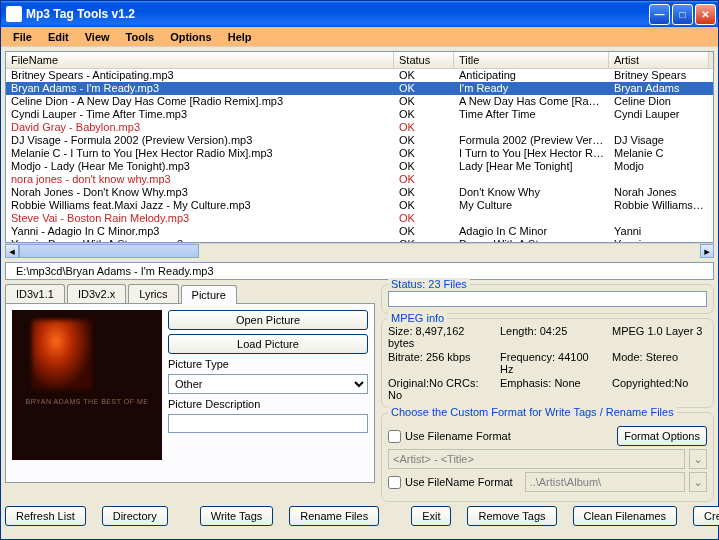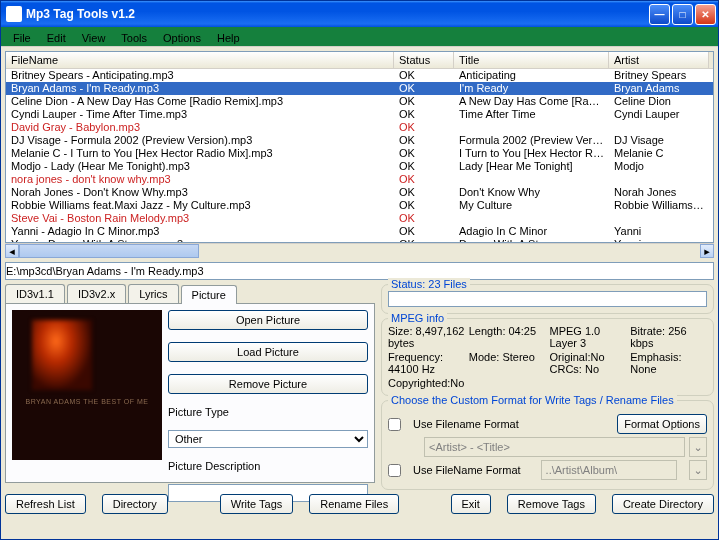--- a/index.html
+++ b/index.html
@@ -5,58 +5,58 @@
 * { margin: 0; padding: 0; box-sizing: border-box; font-family: Tahoma, sans-serif; font-size: 11px; }
 body { background: #5a8fd8; padding: 0; width: 719px; height: 540px; overflow: hidden; }
 .window { width: 719px; height: 540px; background: #ece9d8; border: 1px solid #003399; }
 .titlebar { height: 26px; background: linear-gradient(to bottom, #3d95ff 0%, #0054e3 8%, #0054e3 40%, #1a6ef3 88%, #0050de 100%); display: flex; align-items: center; padding: 0 2px 0 5px; color: white; }
 .titlebar-icon { width: 16px; height: 16px; background: #fff; border-radius: 2px; margin-right: 4px; display: inline-block; }
 .titlebar-text { flex: 1; font-weight: bold; font-size: 12px; }
 .win-btns { display: flex; gap: 2px; }
 .win-btn { width: 21px; height: 21px; border: 1px solid #fff; border-radius: 3px; display: flex; align-items: center; justify-content: center; font-weight: bold; color: #fff; font-size: 10px; cursor: pointer; }
 .win-min, .win-max { background: linear-gradient(to bottom, #4b8efa, #0d49c9); }
 .win-close { background: linear-gradient(to bottom, #f5a090, #d43516); }
-.menubar { height: 20px; background: #15803d; display: flex; align-items: flex-end; padding: 0 4px; border-bottom: 1px solid #d4d0c8; }
+.menubar { height: 20px; background: #fdba74; display: flex; align-items: center; padding: 0 4px; border-bottom: 1px solid #d4d0c8; font-weight: bold; }
 .menu-item { padding: 2px 8px; cursor: pointer; }
 .content { padding: 4px; }
 .listview { border: 1px solid #7f9db9; background: #fff; height: 192px; overflow: auto; position: relative; }
 .lv-header { display: flex; background: #ece9d8; border-bottom: 1px solid #d4d0c8; position: sticky; top: 0; }
 .lv-h { padding: 2px 5px; border-right: 1px solid #d4d0c8; background: linear-gradient(to bottom, #fff, #ece9d8); cursor: pointer; overflow: hidden; white-space: nowrap; }
 .lv-col0 { width: 388px; }
 .lv-col1 { width: 60px; }
 .lv-col2 { width: 155px; }
 .lv-col3 { width: 100px; }
 .lv-row { display: flex; height: 13px; line-height: 13px; }
 .lv-row:nth-child(even) { background: #fff; }
 .lv-cell { padding: 0 5px; overflow: hidden; white-space: nowrap; text-overflow: ellipsis; }
 .lv-row.selected { background: #316ac5; color: #fff; }
 .lv-row.red { color: #cc2222; }
 .lv-scroll-h { height: 15px; background: #ece9d8; border-top: 1px solid #d4d0c8; display: flex; align-items: center; }
-.pathbar { border: 1px solid #7f9db9; background: #fff; padding: 2px 0; margin-top: 4px; height: 18px; }
+.pathbar { border: 1px solid #7f9db9; background: #fff; padding: 2px 10px; margin-top: 4px; height: 18px; }
 .lower { display: flex; gap: 6px; margin-top: 4px; }
 .left-panel { width: 370px; }
 .right-panel { flex: 1; }
 .tabs { display: flex; }
 .tab { padding: 3px 10px; border: 1px solid #919b9c; border-bottom: none; background: #f3f2ea; margin-right: 2px; cursor: pointer; border-radius: 3px 3px 0 0; }
 .tab.active { background: #fcfcfe; position: relative; top: 1px; }
 .tabbody { border: 1px solid #919b9c; padding: 6px; background: #fcfcfe; height: 180px; display: flex; gap: 6px; }
 .pic { width: 150px; height: 150px; background: #1a0604; display: flex; align-items: center; justify-content: center; color: #a08050; font-size: 8px; text-align: center; position: relative; overflow: hidden; }
 .pic::before { content: ''; position: absolute; top: 10px; left: 20px; width: 60px; height: 70px; background: radial-gradient(ellipse at 40% 30%, #ff6a1a 0%, #b82a00 30%, #3a0800 70%); filter: blur(2px); }
 .pic-txt { position: absolute; bottom: 55px; left: 5px; right: 5px; color: #8a6a50; font-size: 7px; letter-spacing: 0.5px; }
-.pic-controls { flex: 1; display: flex; flex-direction: column; gap: 12px; }
+.pic-controls { flex: 1; display: flex; flex-direction: column; gap: 4px; }
 .btn { border: 1px solid #003c74; background: linear-gradient(to bottom, #fff, #eeede5); padding: 3px 6px; border-radius: 3px; cursor: pointer; text-align: center; font-size: 11px; }
 .input { border: 1px solid #7f9db9; background: #fff; padding: 2px 3px; height: 19px; width: 100%; }
 .select { border: 1px solid #7f9db9; background: #fff; padding: 1px 2px; height: 20px; width: 100%; }
 .group { border: 1px solid #d0d0bf; border-radius: 7px; padding: 6px 6px; margin-bottom: 4px; position: relative; }
 .group-title { position: absolute; top: -7px; left: 6px; background: #ece9d8; padding: 0 3px; color: #0046d5; font-size: 11px; }
-.info-grid { display: grid; grid-template-columns: 1fr 1fr 1fr 1fr; gap: 2px 4px; font-size: 11px; }
-.chk-row { display: flex; align-items: center; gap: 12px; margin: 3px 0; }
+.info-grid { display: grid; grid-template-columns: 1fr 1fr 1fr; gap: 2px 17px; font-size: 11px; }
+.chk-row { display: flex; align-items: center; gap: 4px; margin: 3px 0; }
 .chk { width: 13px; height: 13px; }
 .fmt-row { display: flex; gap: 4px; align-items: center; margin: 3px 0; }
-.fmt-input { flex: 1; border: 1px solid #c0c0b0; background: #ece9d8; padding: 2px 4px; height: 20px; color: #808080; display: flex; align-items: center; margin-left: 36px; }
+.fmt-input { flex: 1; border: 1px solid #c0c0b0; background: #ece9d8; padding: 2px 4px; height: 20px; color: #808080; display: flex; align-items: center; }
 .fmt-arrow { border: 1px solid #c0c0b0; background: #ece9d8; width: 18px; height: 20px; display: flex; align-items: center; justify-content: center; color: #808080; }
 .bottom-btns { display: flex; gap: 16px; margin-top: 0; }
 .bottom-btns .btn { flex: 0 0 auto; padding: 3px 10px; }
 .spacer { flex: 1; }
 .label { font-size: 11px; }
 .progress { border: 1px solid #7f9db9; background: #fff; height: 16px; width: 100%; }
 </style>
 </head>
 <body>
 
@@ -192,21 +192,20 @@
             <div class="tab">Lyrics</div>
             <div class="tab active">Picture</div>
           </div>
         <div class="tabbody">
           <div class="pic">
             <div class="pic-txt">BRYAN ADAMS THE BEST OF ME</div>
           </div>
           <div class="pic-controls">
             <div class="btn">Open Picture</div>
             <div class="btn">Load Picture</div>
-            <div class="btn">Remove Picture</div>
             <div class="label">Picture Type</div>
             <select class="select"><option>Other</option></select>
             <div class="label">Picture Description</div>
             <input class="input" style="">
           </div>
         </div>
       </div>
 
       <div class="right-panel">
         <div class="group">
@@ -253,16 +252,17 @@
 
     <div class="bottom-btns">
       <div class="btn">Refresh List</div>
       <div class="btn">Directory</div>
       <div style="width:20px"></div>
       <div class="btn">Write Tags</div>
       <div class="btn">Rename Files</div>
       <div class="spacer"></div>
       <div class="btn">Exit</div>
       <div class="btn">Remove Tags</div>
+      <div class="btn">Clean Filenames</div>
       <div class="btn">Create Directory</div>
     </div>
   </div>
 </div>
 
 </body></html>

